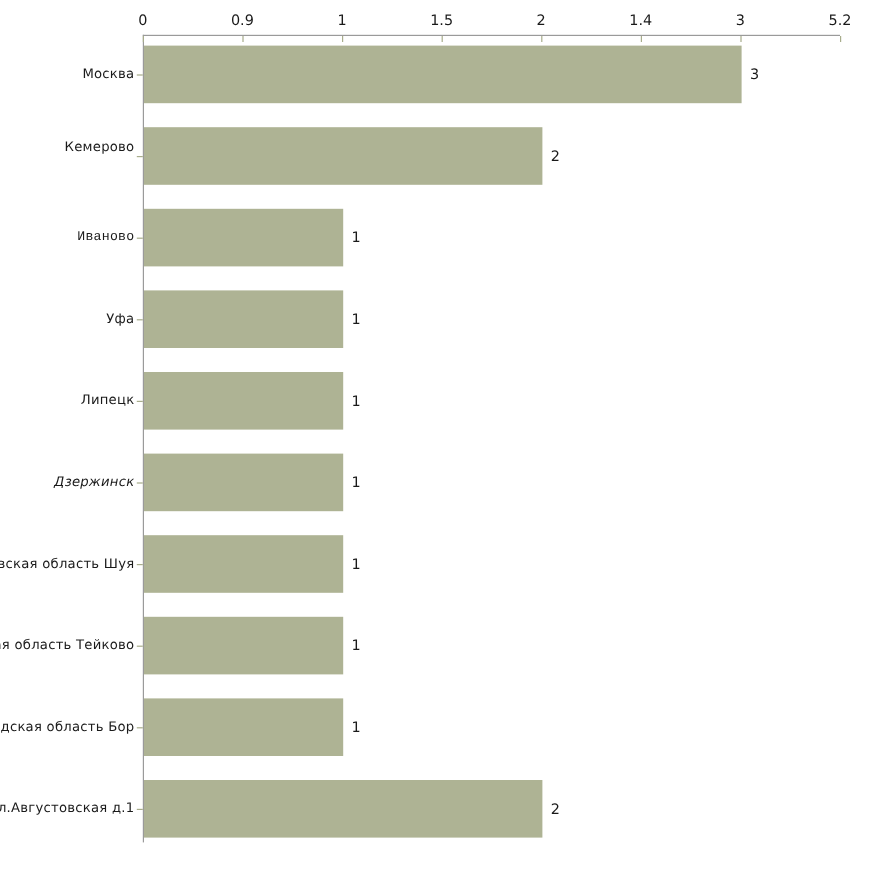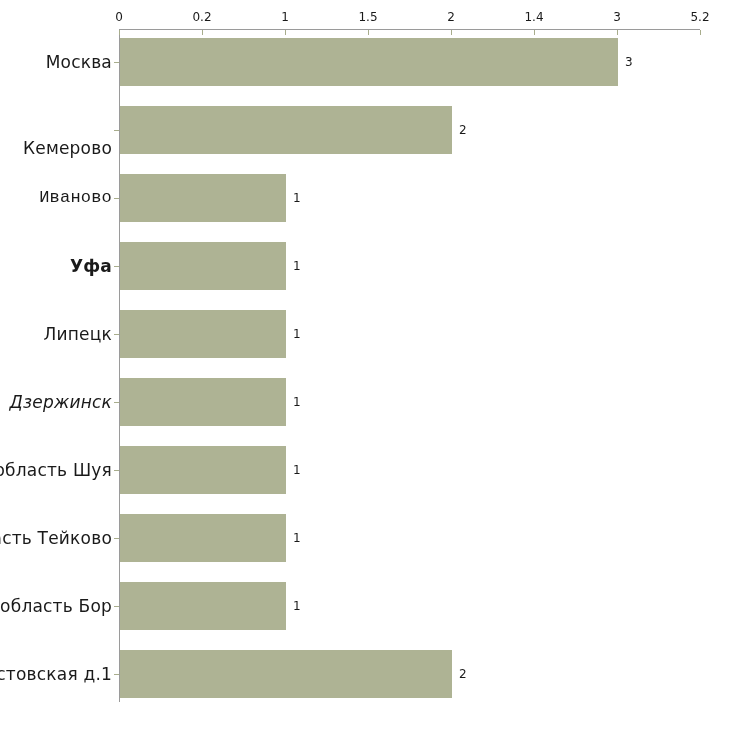--- a/index.html
+++ b/index.html
@@ -65,21 +65,21 @@
     left: 114px;
     width: 5px;
     height: 1px;
     background: #a8ad8c;
   }
 
   
   .cat-label {
     position: absolute;
     right: 618px;           
-    font-size: 17px;
+    font-size: 11px;
     color: #1a1a1a;
     line-height: 14px;
     white-space: nowrap;
     text-align: right;
     letter-spacing: 0.2px;
   }
 
   
   .bar {
     position: absolute;
@@ -99,21 +99,21 @@
 
 <div id="chart-root">
 
   <div class="x-axis-line"></div>
   <div class="y-axis-line"></div>
 
   <div id="xticks-layer">
       <div class="x-tick" style="left: 119px;"></div>
       <div class="x-tick-label" style="left: 119px;">0</div>
       <div class="x-tick" style="left: 202px;"></div>
-      <div class="x-tick-label" style="left: 202px;">0.2</div>
+      <div class="x-tick-label" style="left: 202px;">0.9</div>
       <div class="x-tick" style="left: 285px;"></div>
       <div class="x-tick-label" style="left: 285px;">1</div>
       <div class="x-tick" style="left: 368px;"></div>
       <div class="x-tick-label" style="left: 368px;">1.5</div>
       <div class="x-tick" style="left: 451px;"></div>
       <div class="x-tick-label" style="left: 451px;">2</div>
       <div class="x-tick" style="left: 534px;"></div>
       <div class="x-tick-label" style="left: 534px;">1.4</div>
       <div class="x-tick" style="left: 617px;"></div>
       <div class="x-tick-label" style="left: 617px;">3</div>
@@ -127,23 +127,23 @@
       <div class="y-tick" style="top: 266px;"></div>
       <div class="y-tick" style="top: 334px;"></div>
       <div class="y-tick" style="top: 402px;"></div>
       <div class="y-tick" style="top: 470px;"></div>
       <div class="y-tick" style="top: 538px;"></div>
       <div class="y-tick" style="top: 606px;"></div>
       <div class="y-tick" style="top: 674px;"></div>
     </div>
   <div id="labels-layer">
       <div class="cat-label" style="top: 55px;">Москва</div>
-      <div class="cat-label" style="top: 141px; text-align: center;">Кемерово</div>
+      <div class="cat-label" style="top: 116px; text-align: center;">Кемерово</div>
       <div class="cat-label" style="top: 191px; font-family: Liberation Mono, monospace;">Иваново</div>
-      <div class="cat-label" style="top: 259px; font-weight: bold;">Уфа</div>
+      <div class="cat-label" style="top: 259px;">Уфа</div>
       <div class="cat-label" style="top: 327px;">Липецк</div>
       <div class="cat-label" style="top: 395px; font-style: italic;">Дзержинск</div>
       <div class="cat-label" style="top: 463px;">новская область Шуя</div>
       <div class="cat-label" style="top: 531px;">кая область Тейково</div>
       <div class="cat-label" style="top: 599px;">родская область Бор</div>
       <div class="cat-label" style="top: 667px;">ул.Августовская д.1</div>
     </div>
   <div id="bars-layer">
       <div class="bar" style="top: 38px; height: 48px; width: 498px; background: rgb(174, 179, 148);"></div>
       <div class="bar-value" style="left: 625px; top: 56px;">3</div>

